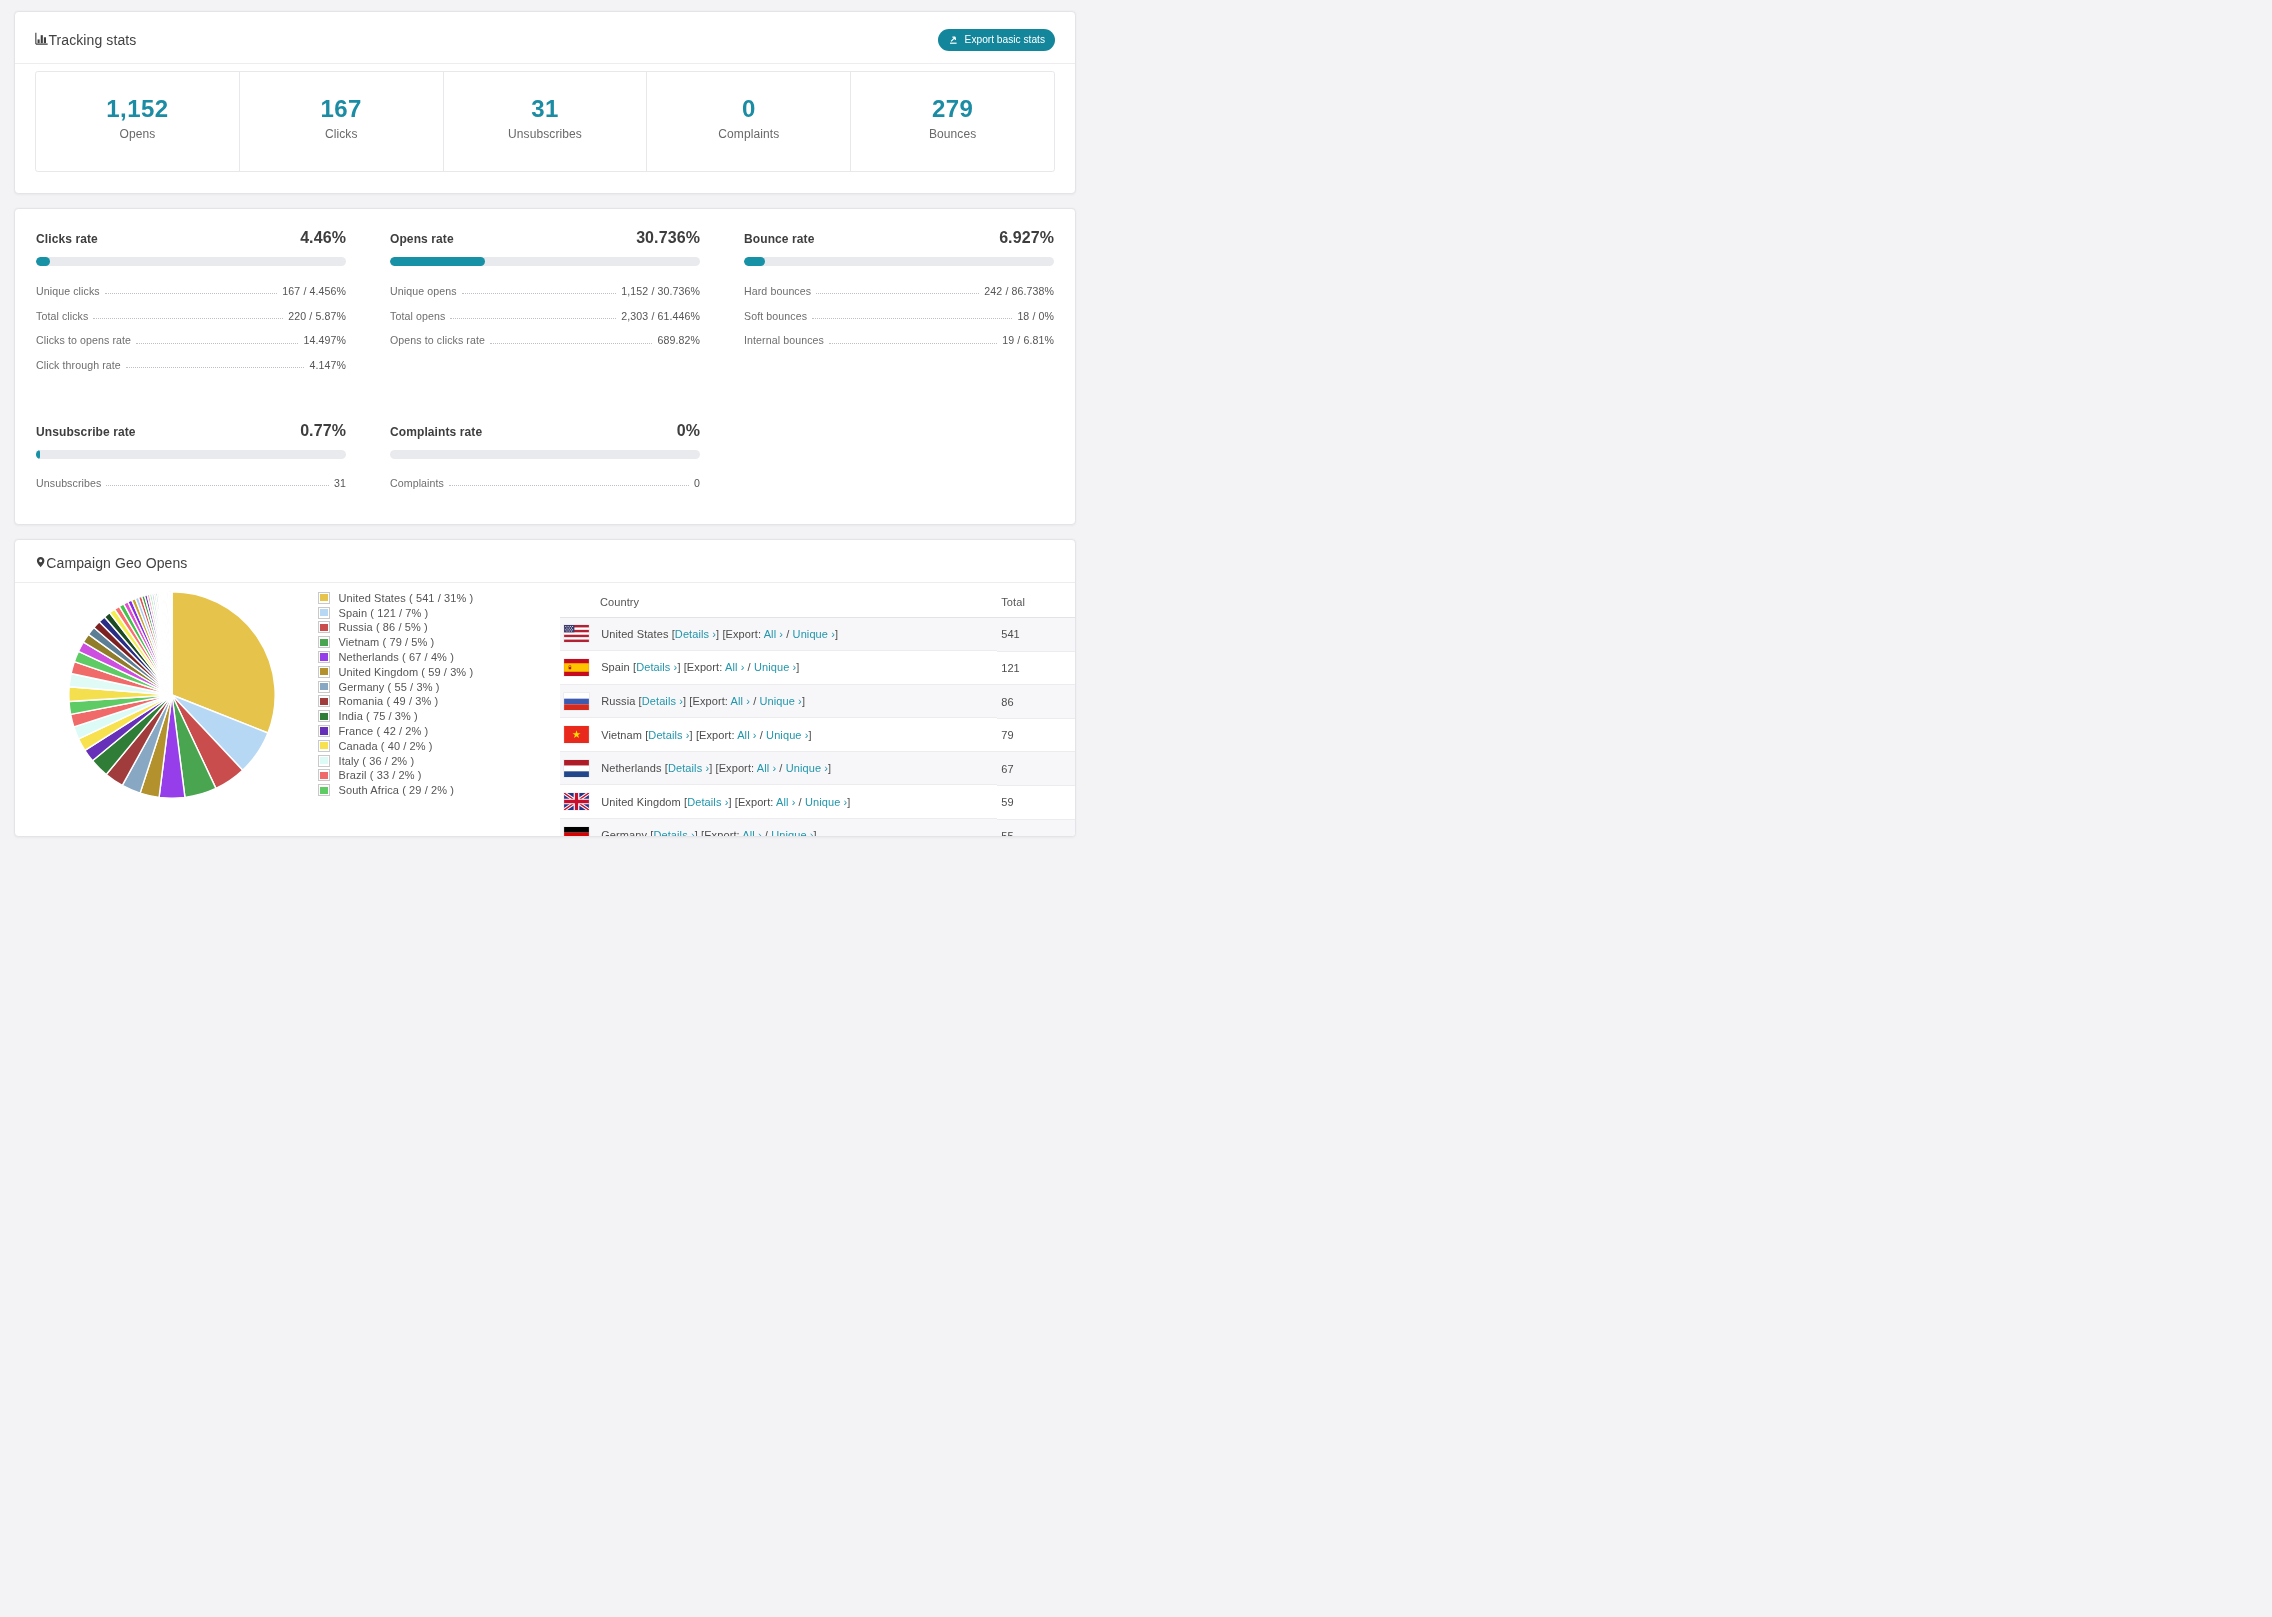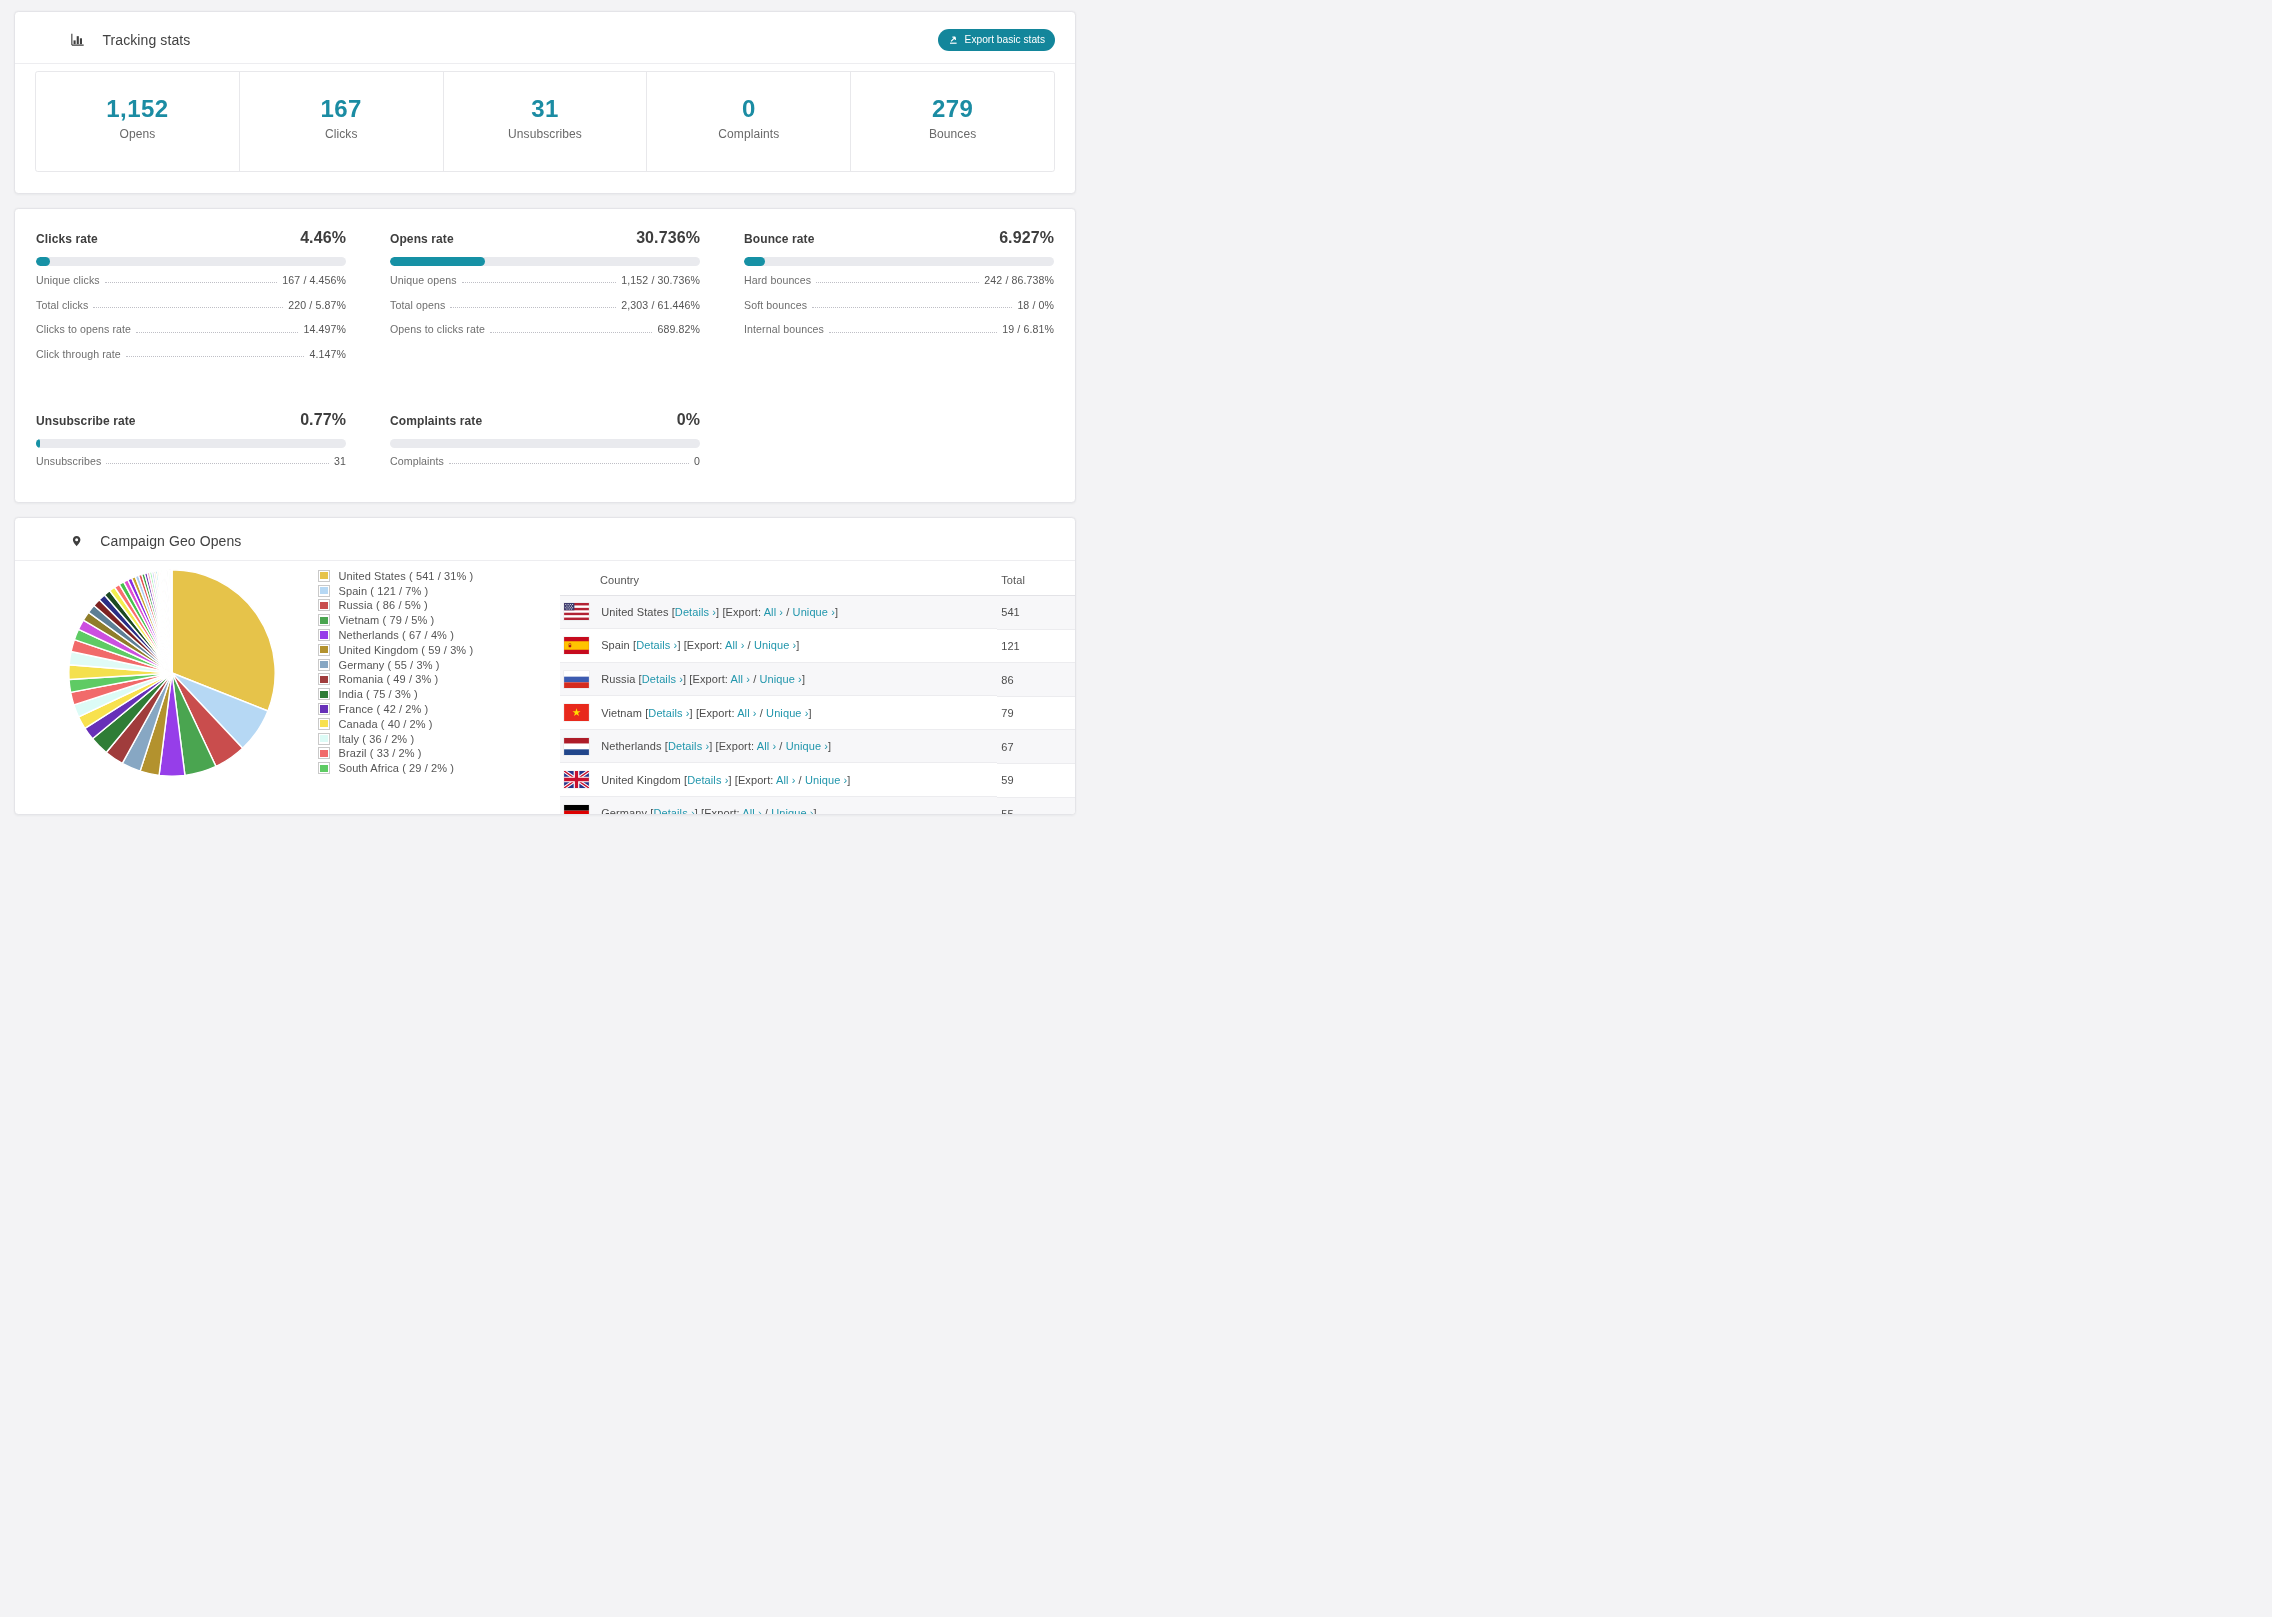--- a/index.html
+++ b/index.html
@@ -19,21 +19,21 @@
     border:0.7px solid #e4e4e8;
     border-radius:4.2px;
     box-shadow:0 0.7px 2.1px rgba(40,50,60,.05);
     margin-bottom:14px;
   }
   .card-head{
     display:flex; align-items:center; justify-content:space-between;
     padding:17px 20px 12.7px;
     border-bottom:0.7px solid #ededf0;
   }
-  .head-left{display:flex; align-items:center; gap:18px;margin-left:36px;}
+  .head-left{display:flex; gap:0;}
   .card-title{font-size:14px; color:#424242; font-weight:500;}
   .btn-export{
     display:inline-flex; align-items:center; gap:5.6px;
     background:var(--btn); color:#fff; border:none; border-radius:11px;
     font-family:inherit; font-size:10.2px; padding:5.6px 10px; cursor:pointer;
   }
   
   .stats-row{
     display:flex; margin:7px 20px 21px;
     border:0.7px solid #e8e8eb; border-radius:2.8px;
@@ -43,21 +43,21 @@
   .stat-value{font-size:24px; font-weight:800; color:var(--accent); letter-spacing:0.4px;}
   .stat-label{font-size:12px; color:#696969; margin-top:4.2px;}
   
   .card-rates{padding:20px 21px 28px;}
   .rates-grid{display:grid; grid-template-columns:repeat(3,1fr); column-gap:30px; row-gap:28px;gap:44px;}
   .rate-head{display:flex; justify-content:space-between; align-items:baseline;}
   .rate-title{font-size:12px; font-weight:700; color:#3e3e3e;}
   .rate-value{font-size:16px; font-weight:700; color:#3e3e3e;}
   .bar-track{margin-top:10px; height:9.2px; background:#e9eaee; border-radius:5px; overflow:hidden;}
   .bar-fill{height:100%; background:var(--fill); border-radius:5px;}
-  .rate-rows{margin-top:1px;}
+  .rate-rows{margin-top:12px;}
   .rate-row{display:flex; align-items:flex-end; padding:6.4px 0; font-size:10.6px;}
   .rate-row-label{color:#6e6e6e; white-space:nowrap;}
   .rate-dots{flex:1; border-bottom:0.7px dotted #bfbfc6; margin:0 5px 2.8px;}
   .rate-row-value{color:#555; white-space:nowrap;}
   
   .card-geo{overflow:hidden;}
   .geo-head{border-bottom:0.7px solid #ededf0; padding:15.5px 20px 11.3px;}
   .geo-body{display:flex; align-items:flex-start; padding-left:20px;}
   .pie-wrap{width:212px; flex:0 0 212px; margin:5.6px 0 21px 31px;}
   .legend{margin:8.5px 0 0 40px; width:212px; flex:0 0 212px;}

